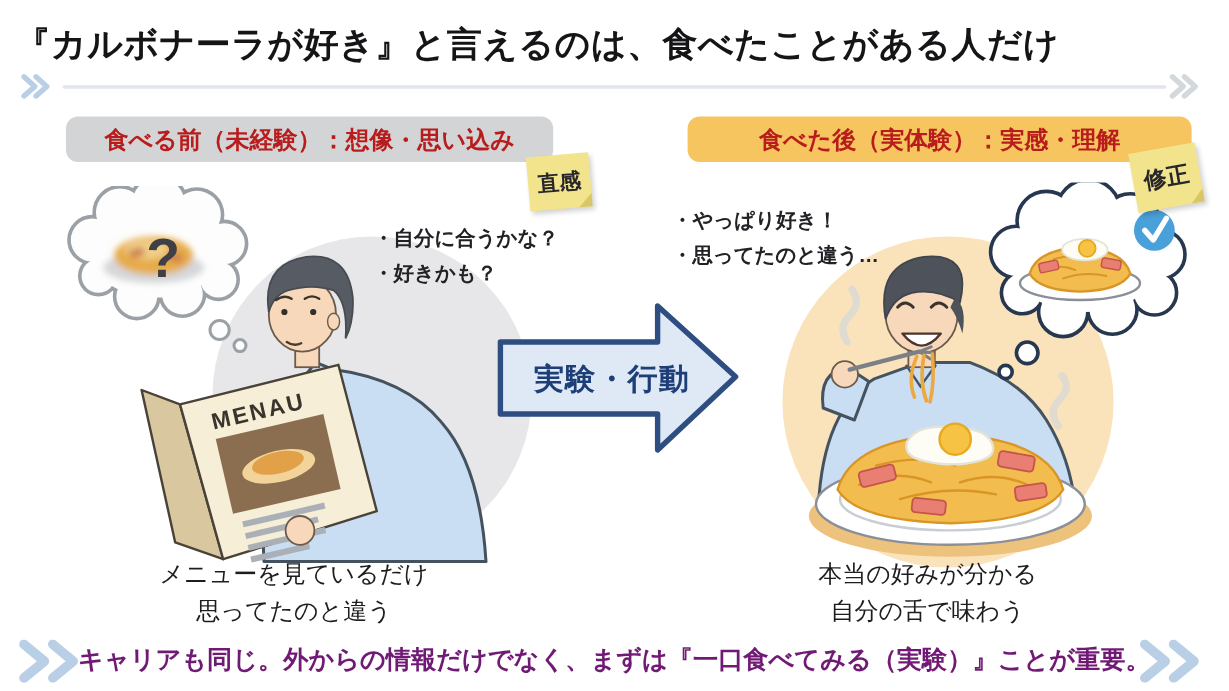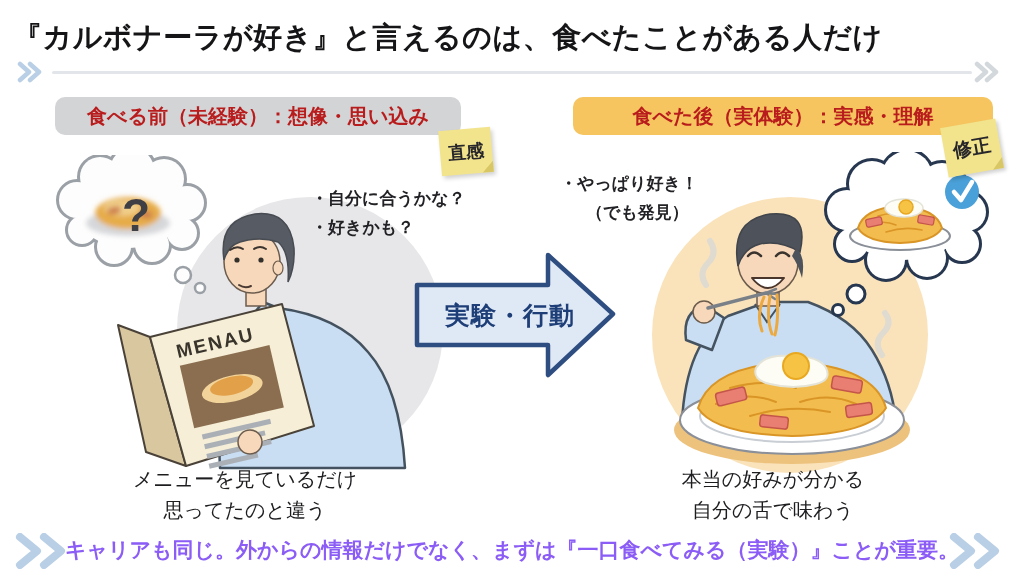--- a/index.html
+++ b/index.html
@@ -47,21 +47,21 @@
   .caption-left{left:85px;top:464px;}
   .caption-right{left:613px;top:464px;}
   
   .arrow-label{
     left:410px;top:248px;width:200px;height:134px;display:flex;align-items:center;justify-content:center;
     font-size:25px;font-weight:bold;color:#1e3e77;letter-spacing:1px;pointer-events:none;text-align:center;
   }
   
   .footer-text{
     left:0;top:536px;width:1024px;text-align:center;
-    font-size:21px;font-weight:bold;color:#8b5cf6;
+    font-size:21px;font-weight:bold;color:#701a75;
   }
 </style>
 </head>
 <body>
 
 <div class="stage">
 
   <div class="abs title">『カルボナーラが好き』と言えるのは、食べたことがある人だけ</div>
 
   <div class="abs top-rule"></div>
@@ -254,21 +254,21 @@
     <g>
       <circle cx="150" cy="40" r="17" fill="#4aa0d8"></circle>
       <path d="M142,40 L149,48 L160,30" fill="none" stroke="#ffffff" stroke-width="4.5" stroke-linecap="round" stroke-linejoin="round"></path>
     </g>
     <circle cx="44" cy="142" r="9" fill="#ffffff" stroke="#27374f" stroke-width="3"></circle>
     <circle cx="26" cy="158" r="5.5" fill="#ffffff" stroke="#27374f" stroke-width="3"></circle>
   </svg>
 
   <div class="abs bullets bullets-right">
     <div>・やっぱり好き！</div>
-    <div class="bullet-indent">（でも発見）</div>
+    <div>・思ってたのと違う…</div>
   </div>
 
   <div class="abs sticky sticky-right">修正</div>
 
   <div class="abs caption caption-right">
     <div>本当の好みが分かる</div>
     <div>自分の舌で味わう</div>
   </div>
 
   <svg class="abs" style="left:14px;top:533px" width="62" height="36" viewBox="0 0 62 36">

